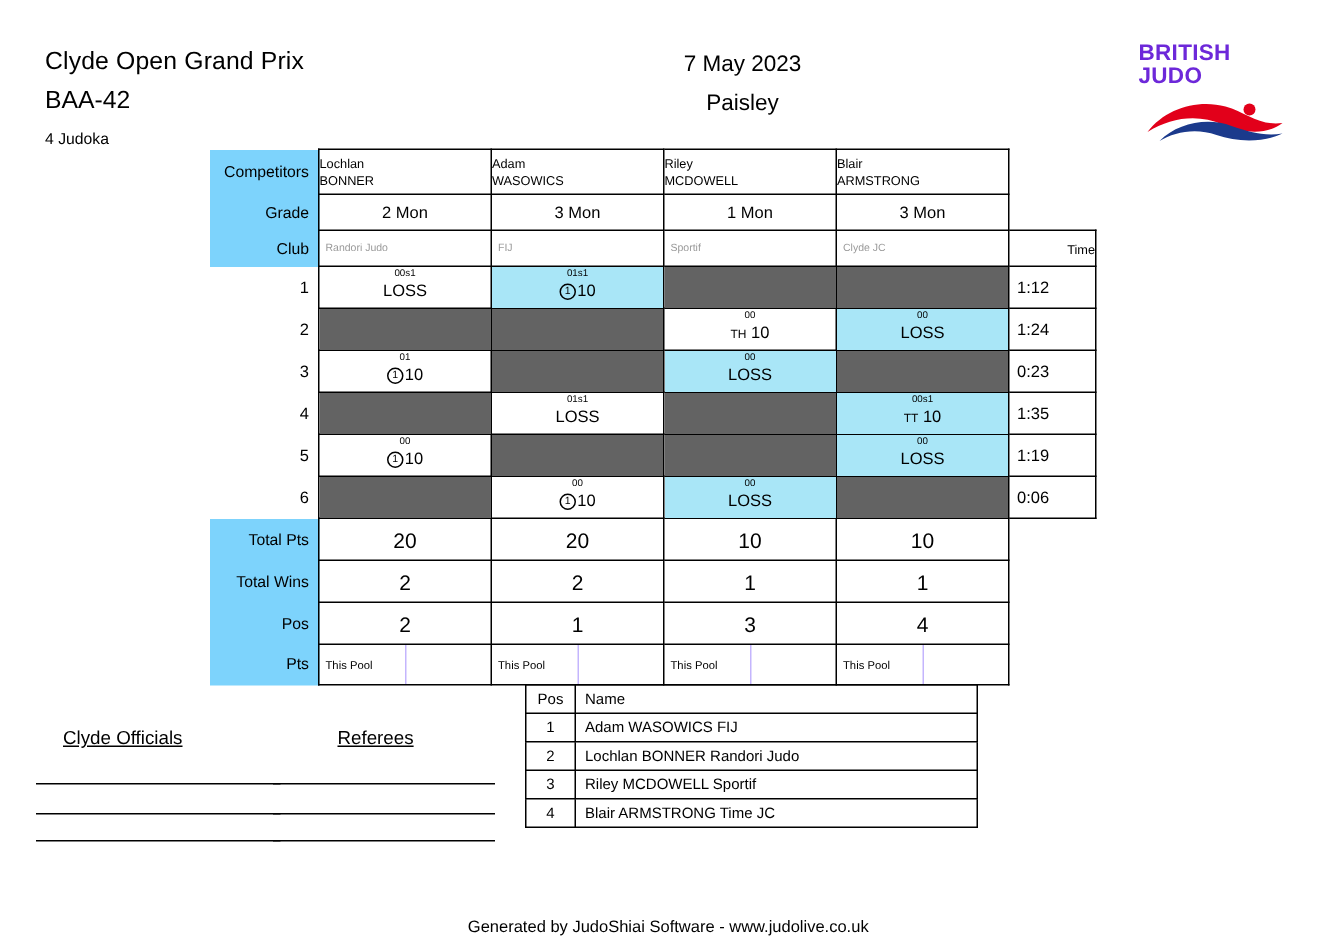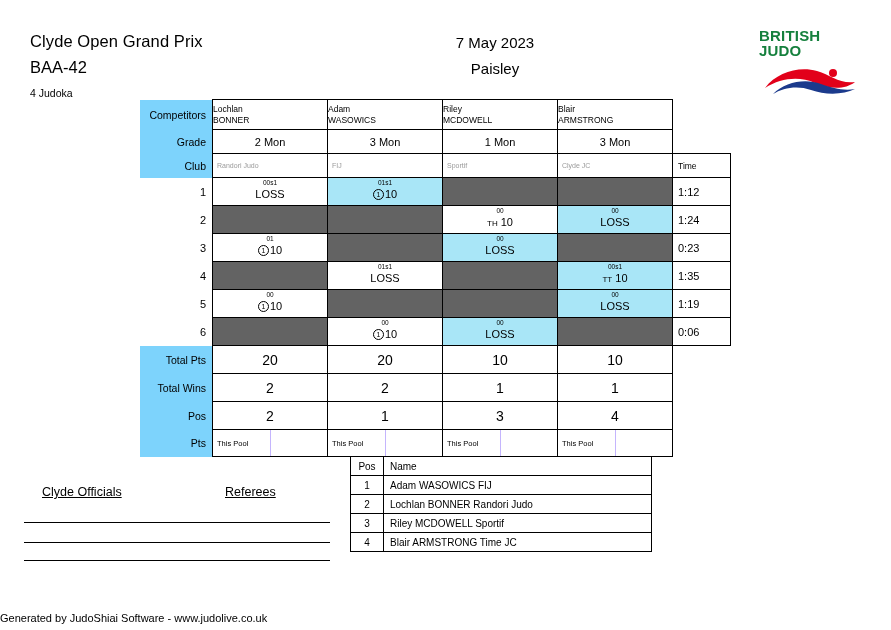--- a/index.html
+++ b/index.html
@@ -22,21 +22,21 @@
   #comp-title { font-size: 16.5px; letter-spacing: .1px; }
   #comp-pool { font-size: 16.5px; margin-top: 7px; }
   #comp-judoka { font-size: 10.5px; margin-top: 10px; }
 
   #date-block { position: absolute; left: 380px; top: 34px; width: 230px; text-align: center; }
   #event-date { font-size: 15px; }
   #event-place { font-size: 15px; margin-top: 9px; }
 
   
   #logo { position: absolute; right: 22px; top: 28px; width: 110px; height: 66px; }
-  #logo-text { font-family: "Liberation Sans", sans-serif; font-weight: bold; font-size: 15px; color: #15803d; line-height: 15px; letter-spacing: .2px; }
+  #logo-text { font-family: "Liberation Sans", sans-serif; font-weight: bold; font-size: 15px; color: #6d28d9; line-height: 15px; letter-spacing: .2px; }
   #logo-fig { position: relative; width: 104px; height: 34px; margin-top: 4px; }
 
   
   #grid { position: absolute; left: 140px; top: 99px; }
   table { border-collapse: collapse; }
   .lbl {
     width: 65px;
     text-align: right;
     padding-right: 6px;
     font-size: 10.5px;
@@ -65,21 +65,21 @@
     text-align: left;
     padding-left: 4px;
     font-size: 7px;
     color: #9a9a9a;
   }
   .cell.gradecell { height: 23px; font-size: 11px; }
   .cell.match { height: 27px; position: relative; }
   .cell.shaded { background: #636363; border: 1px solid #000000; }
   .cell.blue { background: #a9e6f7; }
   .cell.time { width: 52px; height: 27px; font-size: 11px; text-align: left; padding-left: 5px; }
-  .cell.timehdr { width: 52px; height: 23px; font-size: 8.5px; text-align: left; padding-left: 5px; }
+  .cell.timehdr { width: 52px; height: 23px; font-size: 8.5px; text-align: right; padding-left: 5px; }
   .nb { border: none !important; background: transparent !important; }
   .rowlbl-num { width: 65px; text-align: right; padding-right: 6px; font-size: 11px; border: none; }
 
   .score-top {
     position: absolute;
     top: 1px;
     left: 0; right: 0;
     text-align: center;
     font-size: 6.5px;
     line-height: 7px;
@@ -132,21 +132,21 @@
   }
   #results th.pos, #results td.pos { width: 32px; text-align: center; }
   #results th.nm, #results td.nm { text-align: left; padding-left: 6px; }
   #results th { font-weight: normal; }
 
   
   #footer {
     position: absolute;
     left: 0; top: 612px;
     width: 891px;
-    text-align: left;
+    text-align: center;
     font-size: 11px;
   }
 </style>
 </head>
 <body>
 
 <div id="header">
   <div id="title-block">
     <div id="comp-title">Clyde Open Grand Prix</div>
     <div id="comp-pool">BAA-42</div>

